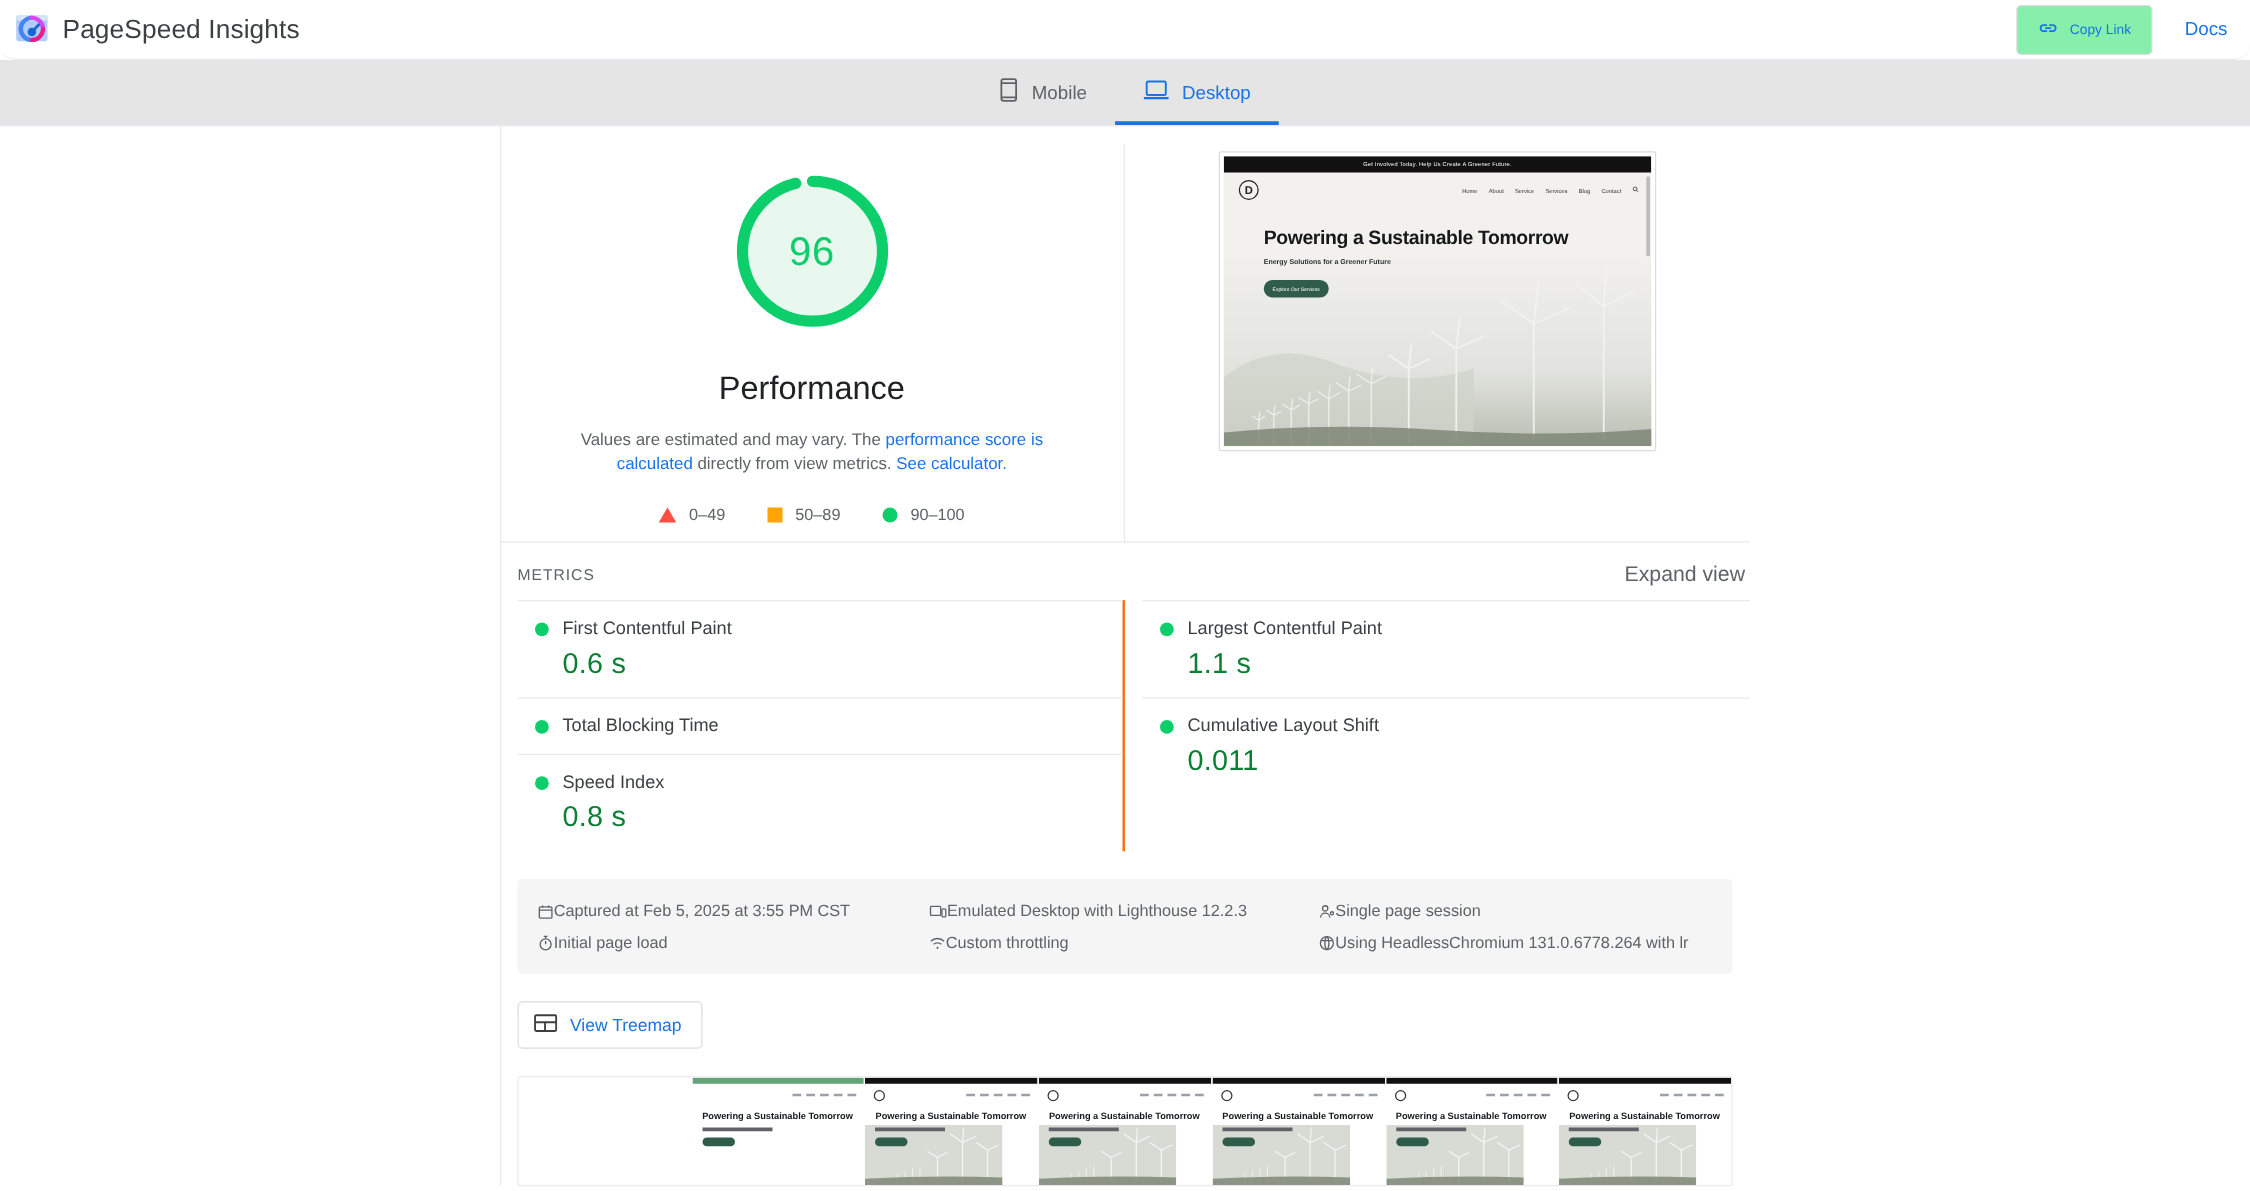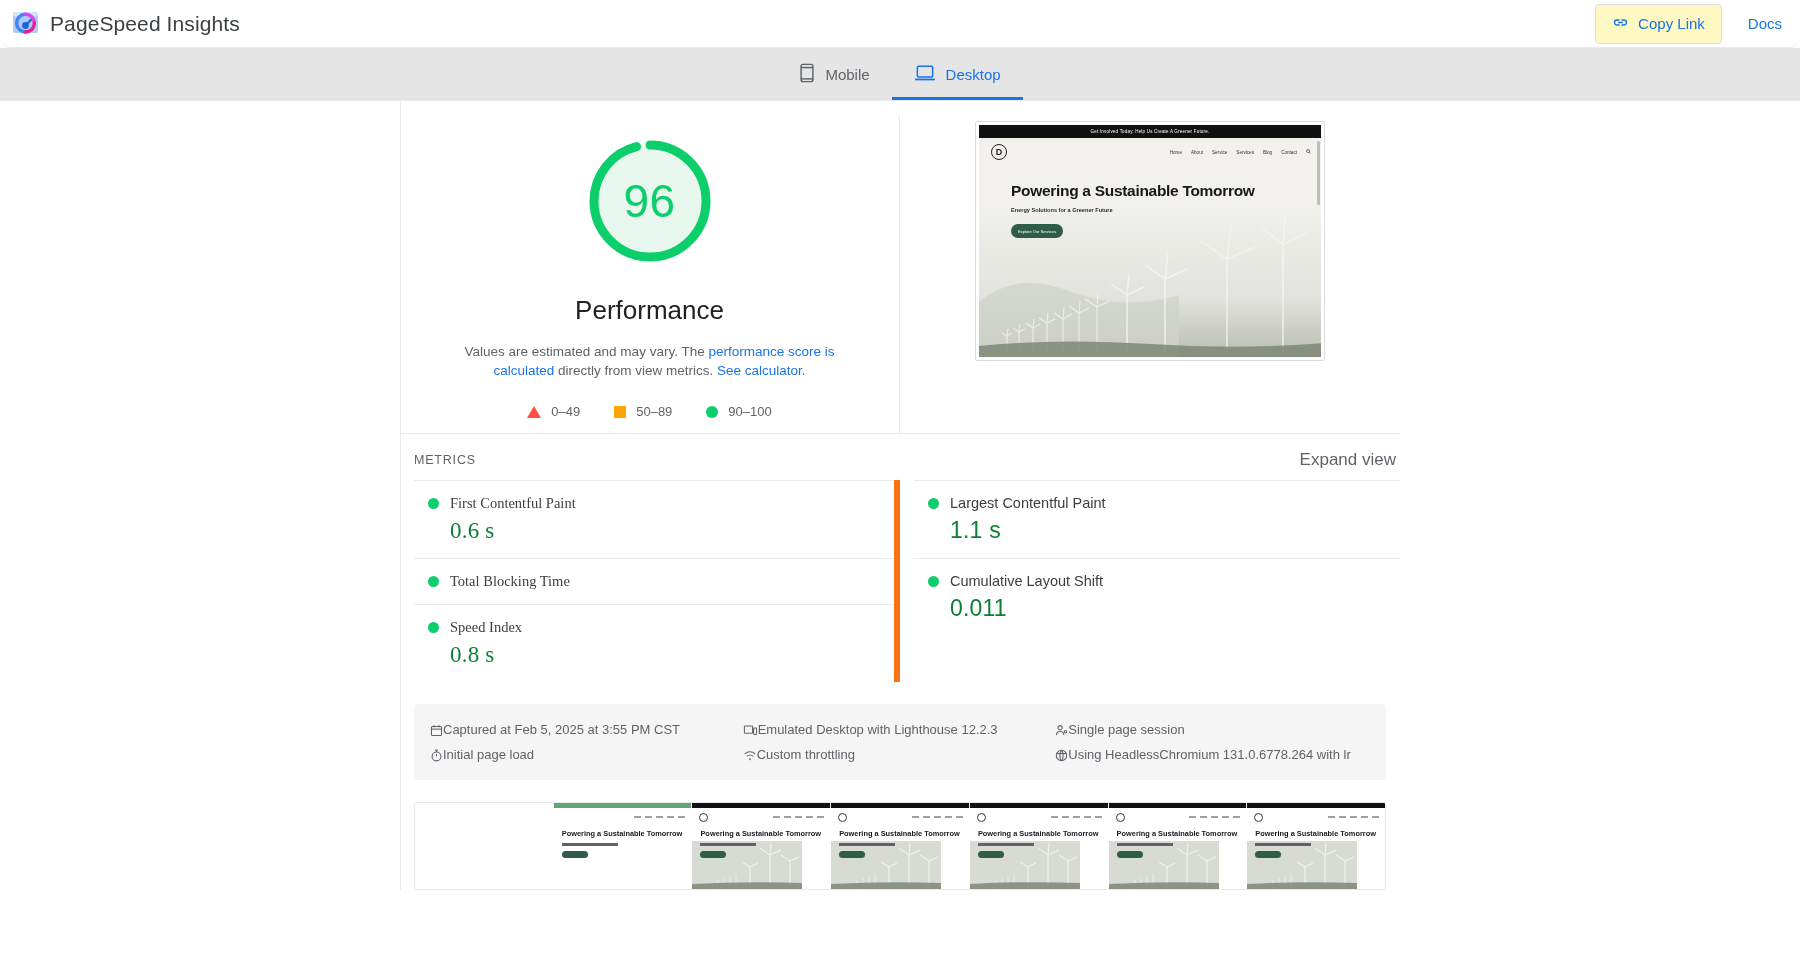--- a/index.html
+++ b/index.html
@@ -21,22 +21,22 @@
     border-radius: 12px;
   }
   .brand { display: flex; align-items: center; gap: 11px; }
   .psi-logo { width: 27px; height: 27px; position: relative; }
   .brand-title { font-size: 21px; color: #3c4043; letter-spacing: .1px; }
   .header-spacer { flex: 1; }
   .copy-link-btn {
     display: flex; align-items: center; gap: 9px;
     border: 1px solid #dadce0; border-radius: 4px;
     padding: 9px 16px;
-    color: #1a73e8; font-size: 15px; font-weight: 500;
-    background: #fef9c3; cursor: pointer;
+    color: #1a73e8; font-size: 11px; font-weight: 500;
+    background: #86efac; cursor: pointer;
   }
   .docs-link {
     color: #1a73e8; font-size: 15px; font-weight: 500;
     margin-left: 26px; cursor: pointer; text-decoration: none;
   }
 
   
   .tabs-bar {
     height: 53px;
     display: flex; justify-content: center; align-items: stretch;
@@ -76,21 +76,21 @@
     width: 500px;
     display: flex; flex-direction: column; align-items: center;
     border-right: 1px solid #e8eaed;
     padding-bottom: 14px;
   }
   .gauge-wrap { position: relative; width: 136px; height: 136px; margin-top: 18px; }
   .gauge-wrap svg { display: block; transform: rotate(-90deg); }
   .gauge-score {
     position: absolute; inset: 0;
     display: flex; align-items: center; justify-content: center;
-    font-size: 46px; color: #0cce6b; letter-spacing: .5px;
+    font-size: 32px; color: #0cce6b; letter-spacing: .5px;
   }
   .gauge-label { font-size: 26px; color: #202124; margin-top: 26px; font-weight: 400; }
   .gauge-note {
     width: 430px; text-align: center; margin-top: 16px;
     font-size: 13.5px; line-height: 1.42; color: #5f6368;
   }
   .gauge-note a { color: #1a73e8; text-decoration: none; }
   .legend { display: flex; gap: 34px; margin-top: 24px; align-items: center; }
   .legend-item { display: flex; align-items: center; gap: 10px; font-size: 13px; color: #5f6368; }
   .tri {
@@ -143,21 +143,21 @@
 
   
   .metrics-head {
     display: flex; align-items: center; justify-content: space-between;
     padding: 16px 0 10px 14px; border-top: 1px solid #e8eaed;
   }
   .metrics-title { font-size: 12.5px; letter-spacing: .8px; color: #5f6368; }
   .expand-view { font-size: 17px; color: #5f6368; cursor: pointer; padding-right: 4px; }
   .metrics-grid { display: flex; }
   .metrics-col { width: 50%; }
-  .metrics-col.left { border-right: 6px solid #f97316; font-family: Liberation Serif, serif; }
+  .metrics-col.left { border-right: 2px solid #f97316; }
   .metric {
     padding: 14px 0 14px 14px;
     border-top: 1px solid #e8eaed;
     margin-left: 14px;
   }
   .metric:first-child { border-top: 1px solid #e8eaed; }
   .metric-head { display: flex; align-items: center; gap: 11px; }
   .metric-dot { width: 11px; height: 11px; border-radius: 50%; background: #0cce6b; flex: none; }
   .metric-name { font-size: 14.5px; color: #3c4043; }
   .metric-value { font-size: 23px; color: #0b7f33; margin-top: 6px; margin-left: 22px; letter-spacing: .2px; }
@@ -515,20 +515,32 @@
           <circle cx="8" cy="8" r="6.4"></circle>
               <path d="M8 1.6c2.6 2 2.6 10.8 0 12.8"></path>
           <path d="M8 1.6C5.4 3.6 5.4 12.4 8 14.4"></path>
               <line x1="2.1" y1="5.6" x2="13.9" y2="5.6"></line>
         </svg>
       </span>
       <span>Using HeadlessChromium 131.0.6778.264 with lr</span>
     </div>
   </div>
 
+  <div class="treemap-row">
+    <button class="treemap-btn">
+      <span>
+        <svg width="19" height="15" viewBox="0 0 20 16" fill="none" stroke="#3c4043" stroke-width="1.6">
+          <rect x="1" y="1.3" width="18" height="13.4" rx="1"></rect>
+          <line x1="1" y1="7.2" x2="19" y2="7.2"></line>
+              <line x1="9.5" y1="7.2" x2="9.5" y2="14.7"></line>
+        </svg>
+      </span>
+      <span>View Treemap</span>
+    </button>
+  </div>
 
   <div class="filmstrip">
     <div class="frame"></div>
 
     <div class="frame">
       <div class="fbar-green"></div>
       <div class="f-nav">
         <div class="f-navitems">
               <i></i>
               <i></i>

